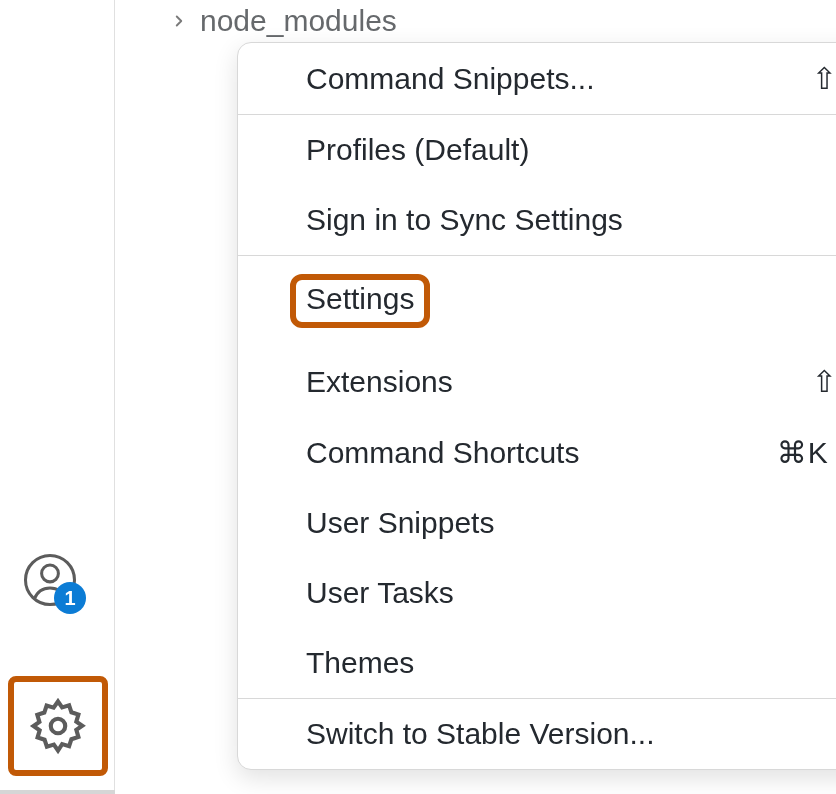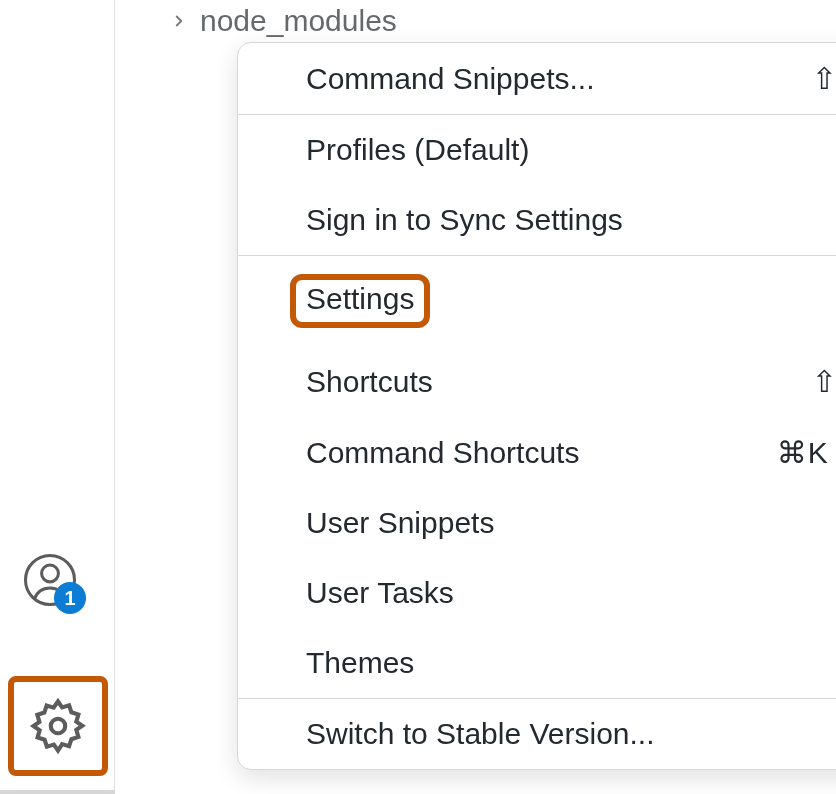--- a/index.html
+++ b/index.html
@@ -186,21 +186,21 @@
     <div class="menu-separator"></div>
     <div class="menu-item">
       <span class="menu-item-label">
         <span class="settings-highlight">
           <span>Settings</span>
         </span>
       </span>
 
     </div>
     <div class="menu-item">
-      <span class="menu-item-label">Shortcuts</span>
+      <span class="menu-item-label">Extensions</span>
       <span class="menu-shortcut">⇧⌘X</span>
     </div>
     <div class="menu-item">
       <span class="menu-item-label">Command Shortcuts</span>
       <span class="menu-shortcut">⌘K ⌘S</span>
     </div>
     <div class="menu-item">
       <span class="menu-item-label">User Snippets</span>
     </div>
     <div class="menu-item">

